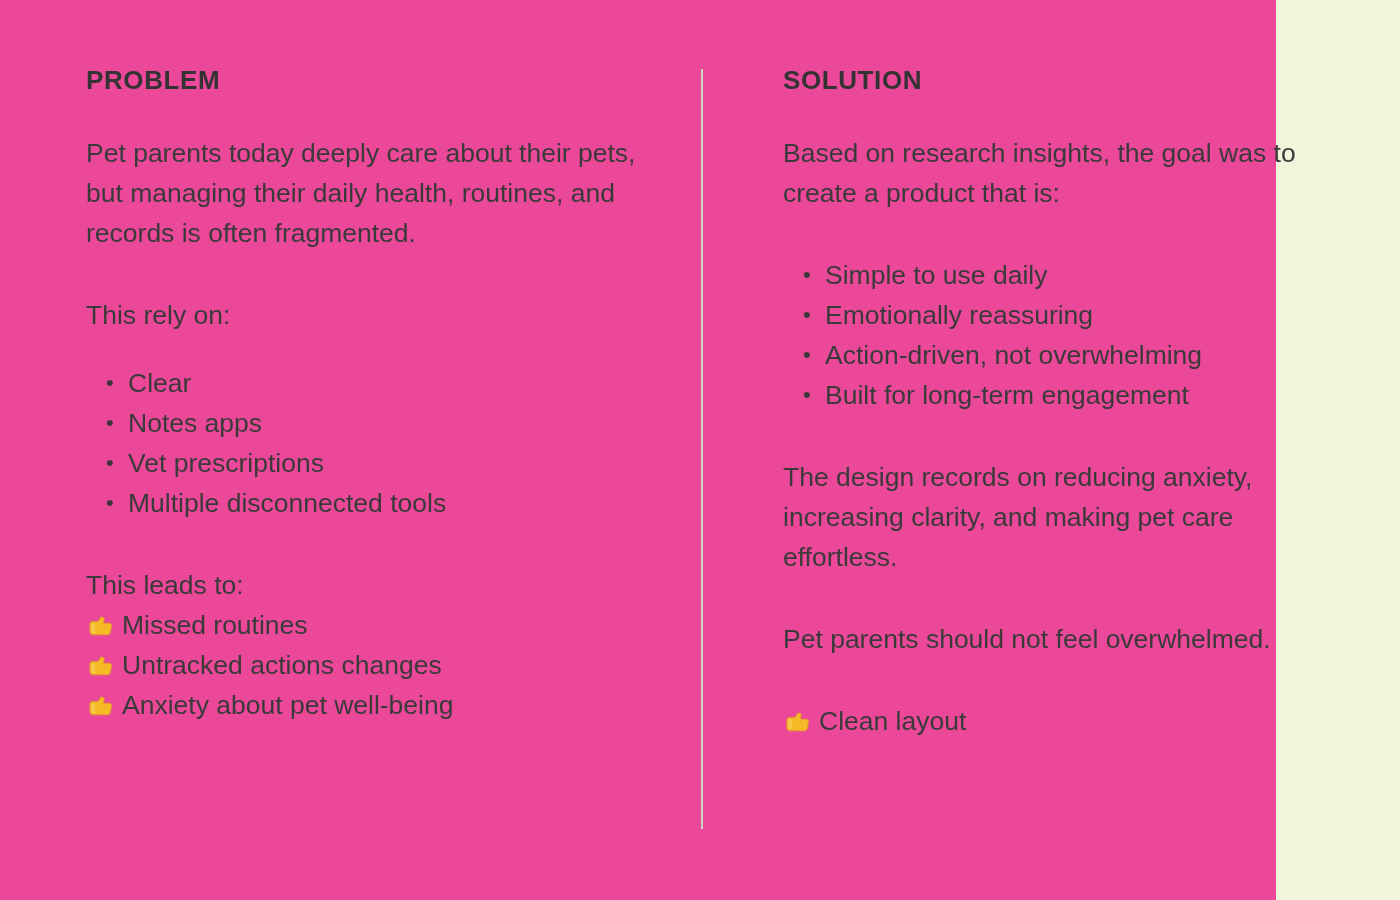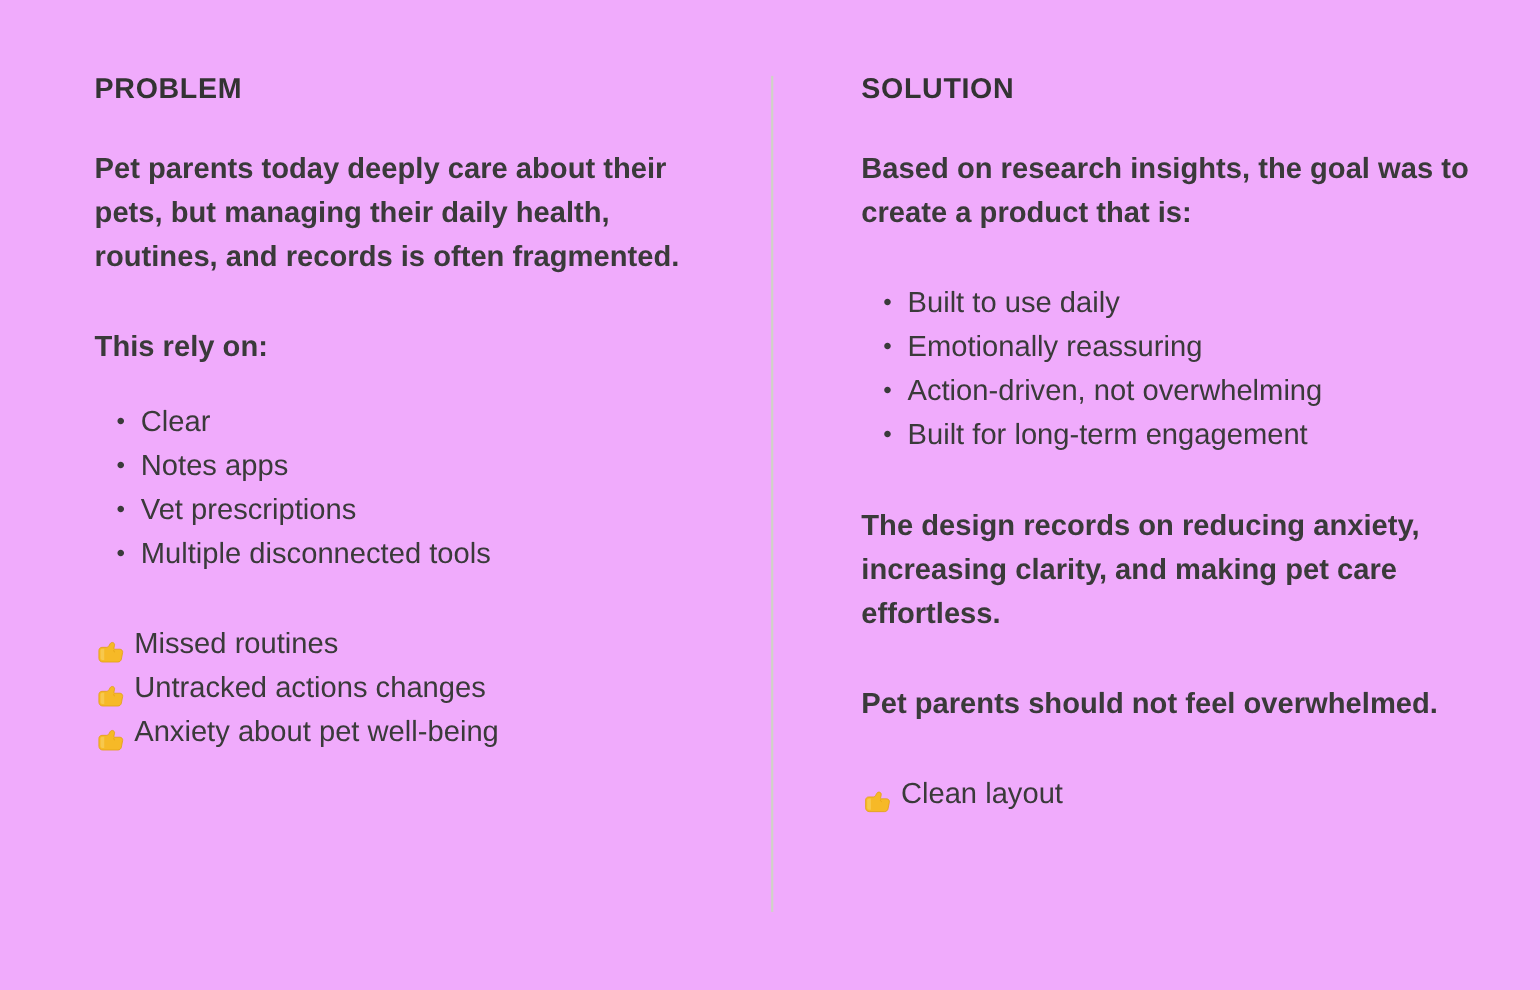--- a/index.html
+++ b/index.html
@@ -9,23 +9,23 @@
   body {
     width: 1400px;
     height: 900px;
     background: #eff6dc;
     font-family: "Liberation Sans", sans-serif;
     overflow: hidden;
   }
 
   .slide {
     position: relative;
-    width: 1400px;
+    width: 1276px;
     height: 900px;
-    background: #f0abfc;
+    background: #ec4899;
   }
 
   
   .divider {
     position: absolute;
     left: 701px;
     top: 69px;
     width: 2px;
     height: 760px;
     background: #cfd3c5;
@@ -46,21 +46,21 @@
     color: #333333;
     margin: 0 0 38px 0;
     line-height: 1.1;
   }
 
   .para {
     font-size: 26.5px;
     line-height: 40px;
     color: #3a3a3a;
     margin: 0;
-    font-weight: 700;
+    font-weight: 400;
   }
 
   .gap-lg { height: 42px; }
   .gap-md { height: 28px; }
 
   
   .bullet-list {
     list-style: none;
     margin: 0;
     padding: 0;
@@ -82,21 +82,21 @@
   }
 
   
   .emoji-list {
     list-style: none;
     margin: 0;
     padding: 0;
   }
   .emoji-list li {
     display: flex;
-    align-items: flex-end;
+    align-items: center;
     font-size: 26.5px;
     line-height: 40px;
     color: #3a3a3a;
     white-space: nowrap;
   }
   .emoji-list li .point-icon {
     flex: 0 0 auto;
     width: 36px;
     position: relative;
     top: 2px;
@@ -140,20 +140,21 @@
         <span>Vet prescriptions</span>
       </li>
       <li>
         <span class="dot">•</span>
         <span>Multiple disconnected tools</span>
       </li>
     </ul>
 
     <div class="gap-lg"></div>
 
+    <p class="para">This leads to:</p>
 
     <ul class="emoji-list problem">
       <li>
         <span class="point-icon">
           <svg width="28" height="26" viewBox="0 0 36 32" xmlns="http://www.w3.org/2000/svg">
             <path d="M5 12.5c0-2 1.6-3.6 3.6-3.6h5.6c1 0 1.8-.6 2.3-1.4l1.6-2.8c.6-1 1.7-1.6 2.9-1.5 1.6.2 2.6 1.7 2.3 3.2l-.7 3.6c-.1.6.3 1.1.9 1.1h6.1c2.1 0 3.6 1.9 3.2 3.9l-1.5 7.7c-.4 2-2.1 3.4-4.1 3.4H9.4c-2.4 0-4.4-2-4.4-4.4v-9.2z" fill="#f6b927"></path>
             <path d="M5 12.5c0-2 1.6-3.6 3.6-3.6h5.6c1 0 1.8-.6 2.3-1.4l1.6-2.8c.6-1 1.7-1.6 2.9-1.5 1.6.2 2.6 1.7 2.3 3.2l-.7 3.6c-.1.6.3 1.1.9 1.1h6.1c2.1 0 3.6 1.9 3.2 3.9l-1.5 7.7c-.4 2-2.1 3.4-4.1 3.4H9.4c-2.4 0-4.4-2-4.4-4.4v-9.2z" fill="none" stroke="#e09f12" stroke-width="0.9"></path>
             <path d="M9.2 10.6c-1.3 0-2.3 1-2.3 2.3v8.6c0 1.3 1 2.3 2.3 2.3h2.1V10.6H9.2z" fill="#f7c84d"></path>
             <path d="M22.5 12.1c-.5 1-.1 1.9.9 2.3" fill="none" stroke="#e09f12" stroke-width="0.8" stroke-linecap="round"></path>
           </svg>
@@ -190,21 +191,21 @@
 
     <h2 class="section-title">SOLUTION</h2>
 
     <p class="para">Based on research insights, the goal was to create a product that is:</p>
 
     <div class="gap-lg"></div>
 
     <ul class="bullet-list">
       <li>
         <span class="dot">•</span>
-        <span>Built to use daily</span>
+        <span>Simple to use daily</span>
       </li>
       <li>
         <span class="dot">•</span>
         <span>Emotionally reassuring</span>
       </li>
       <li>
         <span class="dot">•</span>
         <span>Action-driven, not overwhelming</span>
       </li>
       <li>

